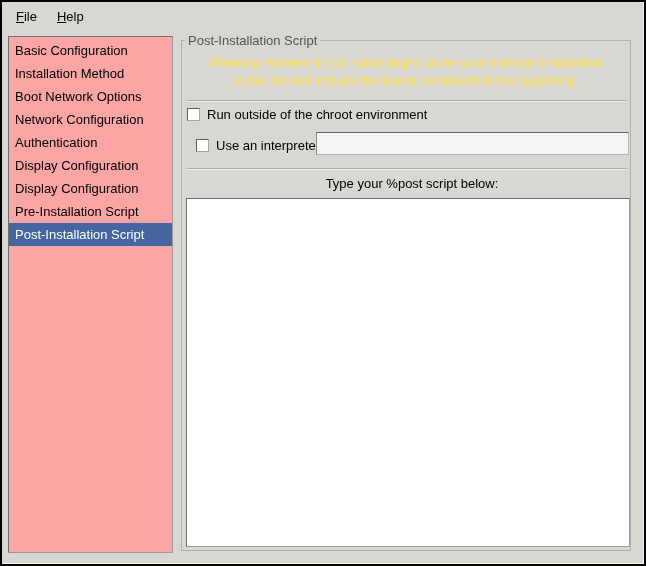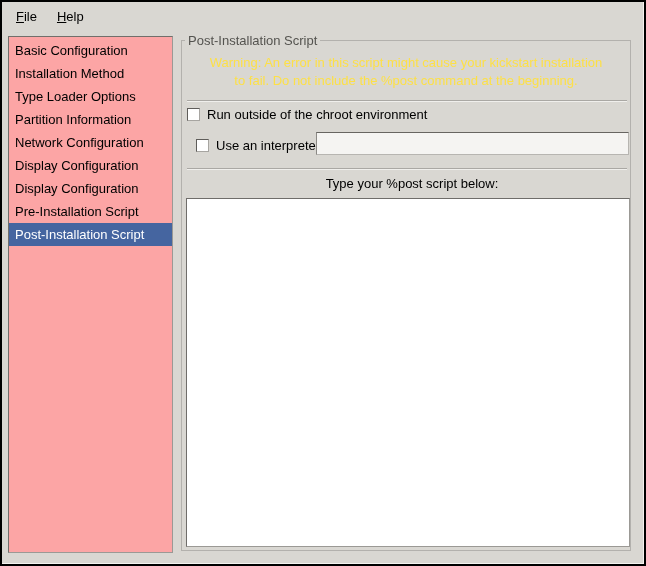--- a/index.html
+++ b/index.html
@@ -161,23 +161,23 @@
   <div class="win-bg"></div>
 
   <div class="menubar">
     <div class="menu-item"><span class="mnemonic">F</span><span>ile</span></div>
     <div class="menu-item"><span class="mnemonic">H</span><span>elp</span></div>
   </div>
 
   <div class="sidebar">
     <div class="side-row">Basic Configuration</div>
     <div class="side-row">Installation Method</div>
-    <div class="side-row">Type Loader Options</div>
-    <div class="side-row">Partition Information</div>
+    <div class="side-row">Boot Network Options</div>
     <div class="side-row">Network Configuration</div>
+    <div class="side-row">Authentication</div>
     <div class="side-row">Display Configuration</div>
     <div class="side-row">Display Configuration</div>
     <div class="side-row">Pre-Installation Script</div>
     <div class="side-row selected">Post-Installation Script</div>
   </div>
 
   <div class="frame">
     <div class="frame-label">Post-Installation Script</div>
 
     <div class="warning">

